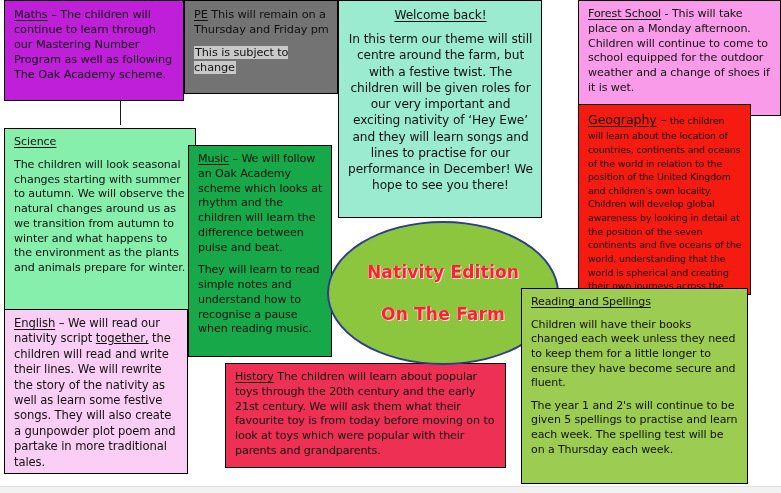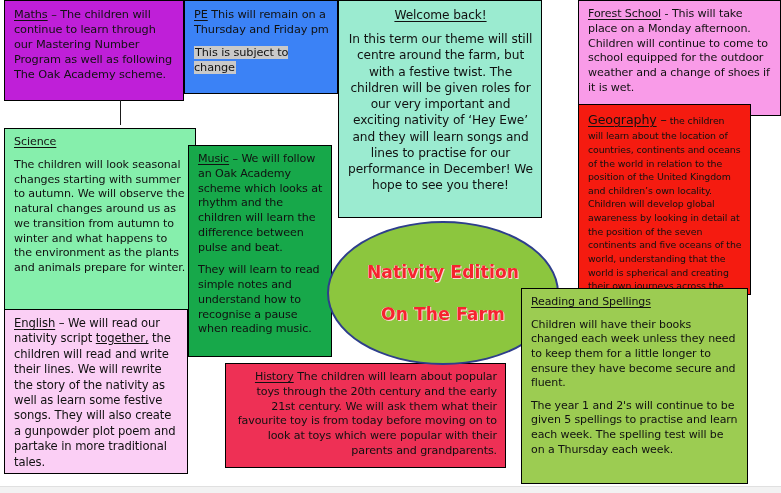--- a/index.html
+++ b/index.html
@@ -37,28 +37,28 @@
   }
   .box p:last-child { margin-bottom: 0; }
   .hdr {
     text-decoration: underline;
     text-underline-offset: 2px;
   }
   .pad { padding: 6px 8px 6px 9px; }
 
   
   #maths   { left:4px;   top:0px;   width:180px; height:101px; background:#BF1FD8; font-size:11.3px; }
-  #pe      { left:184px; top:0px;   width:154px; height:94px;  background:#3b82f6; font-size:11.3px; }
+  #pe      { left:184px; top:0px;   width:154px; height:94px;  background:#737373; font-size:11.3px; }
   #welcome { left:338px; top:0px;   width:204px; height:218px; background:#9BEBD0; font-size:12.2px; text-align:center; }
   #forest  { left:578px; top:0px;   width:203px; height:116px; background:#F99BE8; font-size:11.1px; }
   #geog    { left:578px; top:104px; width:173px; height:191px; background:#F51B10; font-size:9.4px; line-height:1.45; }
   #science { left:4px;   top:128px; width:192px; height:193px; background:#86efac; font-size:11.1px; }
   #music   { left:188px; top:145px; width:144px; height:212px; background:#17A84A; font-size:11.1px; }
   #english { left:4px;   top:309px; width:184px; height:165px; background:#FBCFF5; font-size:11.6px; }
-  #history { left:225px; top:363px; width:281px; height:105px; background:#EE3055; font-size:11.1px;text-align:right; }
+  #history { left:225px; top:363px; width:281px; height:105px; background:#EE3055; font-size:11.1px; }
   #reading { left:521px; top:288px; width:227px; height:196px; background:#9CCC52; font-size:11px; }
 
   
   #oval {
     position: absolute;
     left: 327px; top: 221px;
     width: 232px; height: 144px;
     background: #8CC63E;
     border: 2px solid #2E3E8C;
     border-radius: 50%;

